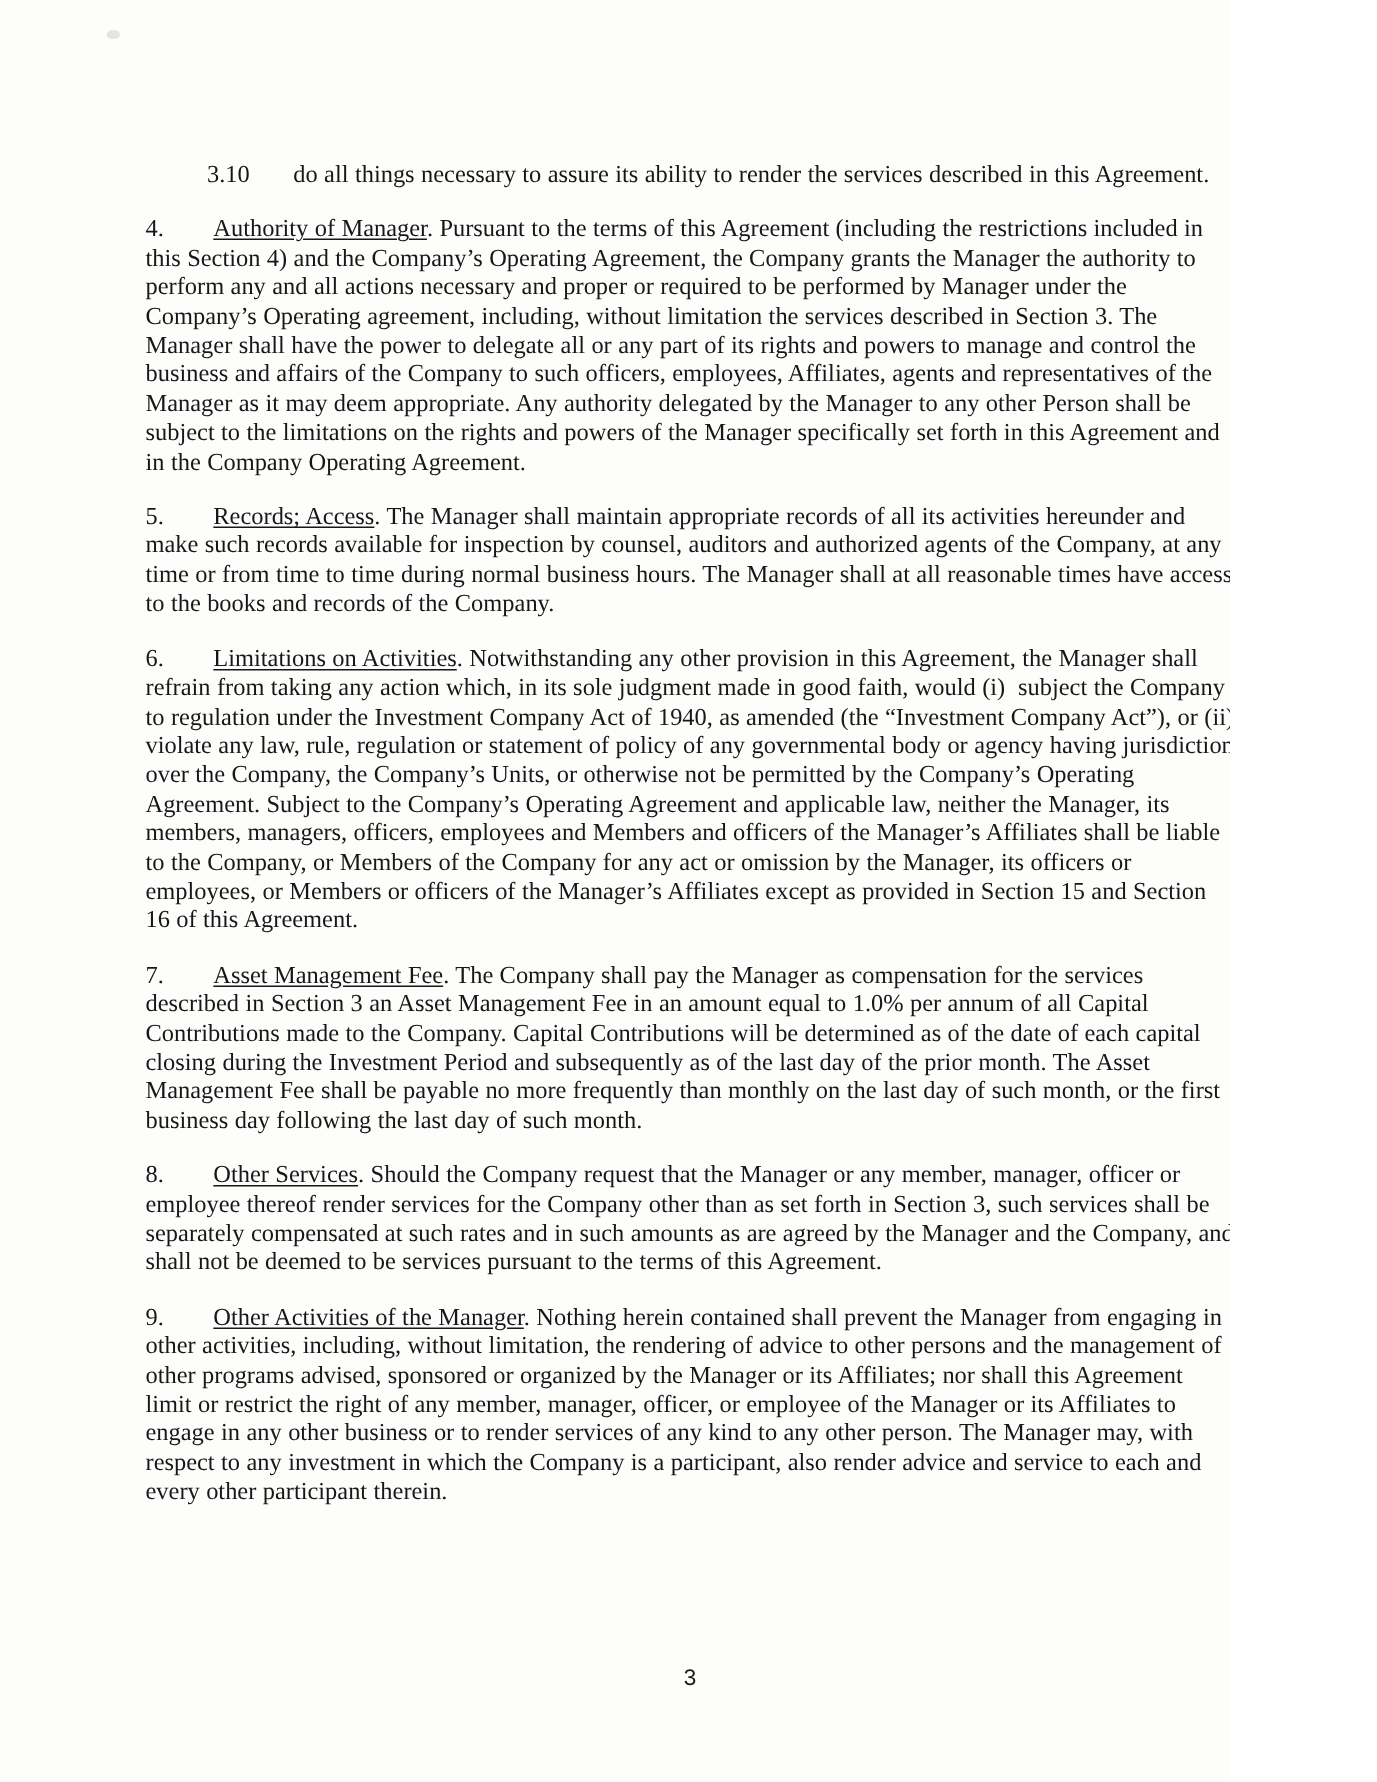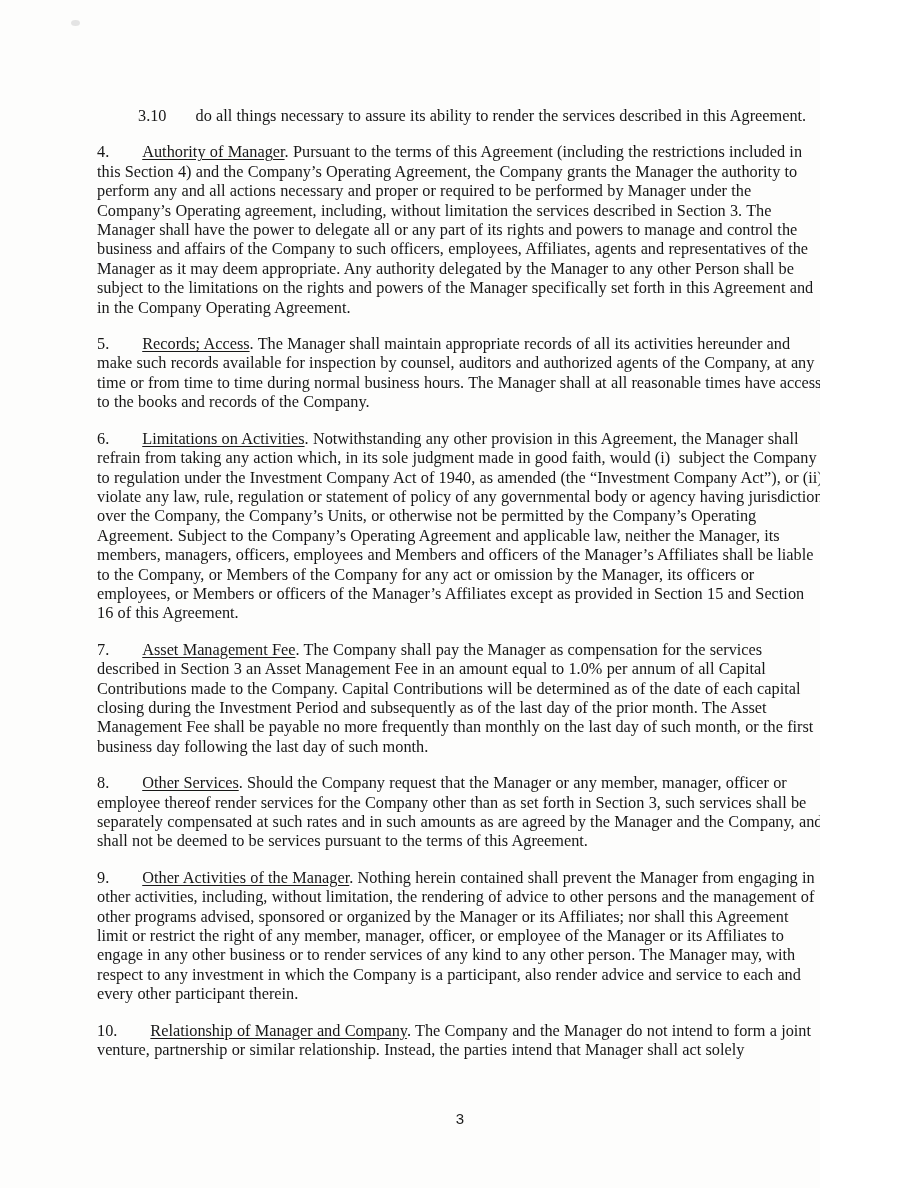--- a/index.html
+++ b/index.html
@@ -92,19 +92,18 @@
     <p class="para"><span class="num">5.</span><span class="head">Records; Access</span><span class="sep">. </span><span class="body-text">The Manager shall maintain appropriate records of all its activities hereunder and make such records available for inspection by counsel, auditors and authorized agents of the Company, at any time or from time to time during normal business hours. The Manager shall at all reasonable times have access to the books and records of the Company.</span></p>
 
     <p class="para"><span class="num">6.</span><span class="head">Limitations on Activities</span><span class="sep">. </span><span class="body-text">Notwithstanding any other provision in this Agreement, the Manager shall refrain from taking any action which, in its sole judgment made in good faith, would (i)&nbsp; subject the Company to regulation under the Investment Company Act of 1940, as amended (the “Investment Company Act”), or (ii) violate any law, rule, regulation or statement of policy of any governmental body or agency having jurisdiction over the Company, the Company’s Units, or otherwise not be permitted by the Company’s Operating Agreement. Subject to the Company’s Operating Agreement and applicable law, neither the Manager, its members, managers, officers, employees and Members and officers of the Manager’s Affiliates shall be liable to the Company, or Members of the Company for any act or omission by the Manager, its officers or employees, or Members or officers of the Manager’s Affiliates except as provided in Section 15 and Section 16 of this Agreement.</span></p>
 
     <p class="para"><span class="num">7.</span><span class="head">Asset Management Fee</span><span class="sep">. </span><span class="body-text">The Company shall pay the Manager as compensation for the services described in Section 3 an Asset Management Fee in an amount equal to 1.0% per annum of all Capital Contributions made to the Company. Capital Contributions will be determined as of the date of each capital closing during the Investment Period and subsequently as of the last day of the prior month. The Asset Management Fee shall be payable no more frequently than monthly on the last day of such month, or the first business day following the last day of such month.</span></p>
 
     <p class="para"><span class="num">8.</span><span class="head">Other Services</span><span class="sep">. </span><span class="body-text">Should the Company request that the Manager or any member, manager, officer or employee thereof render services for the Company other than as set forth in Section 3, such services shall be separately compensated at such rates and in such amounts as are agreed by the Manager and the Company, and shall not be deemed to be services pursuant to the terms of this Agreement.</span></p>
 
     <p class="para"><span class="num">9.</span><span class="head">Other Activities of the Manager</span><span class="sep">. </span><span class="body-text">Nothing herein contained shall prevent the Manager from engaging in other activities, including, without limitation, the rendering of advice to other persons and the management of other programs advised, sponsored or organized by the Manager or its Affiliates; nor shall this Agreement limit or restrict the right of any member, manager, officer, or employee of the Manager or its Affiliates to engage in any other business or to render services of any kind to any other person. The Manager may, with respect to any investment in which the Company is a participant, also render advice and service to each and every other participant therein.</span></p>
 
-    <p class="para"><span class="num">10.</span><span class="head">Relationship of Manager and Company</span><span class="sep">. </span><span class="body-text">The Company and the Manager do not intend to form a joint venture, partnership or similar relationship. Instead, the parties intend that Manager shall act solely</span></p>
 
   </div>
 
   <div class="pageno">3</div>
 
 </div>
 
 </body></html>

